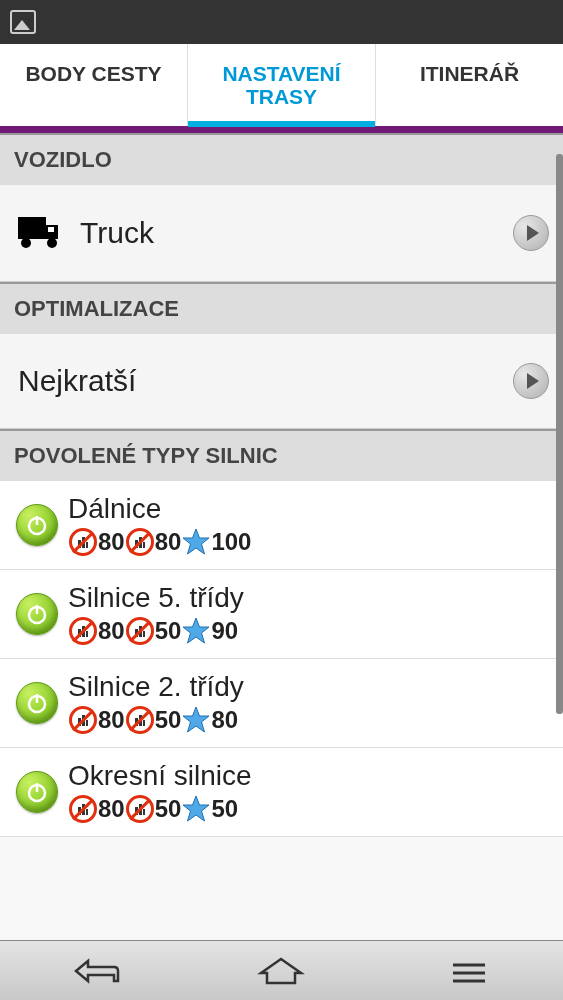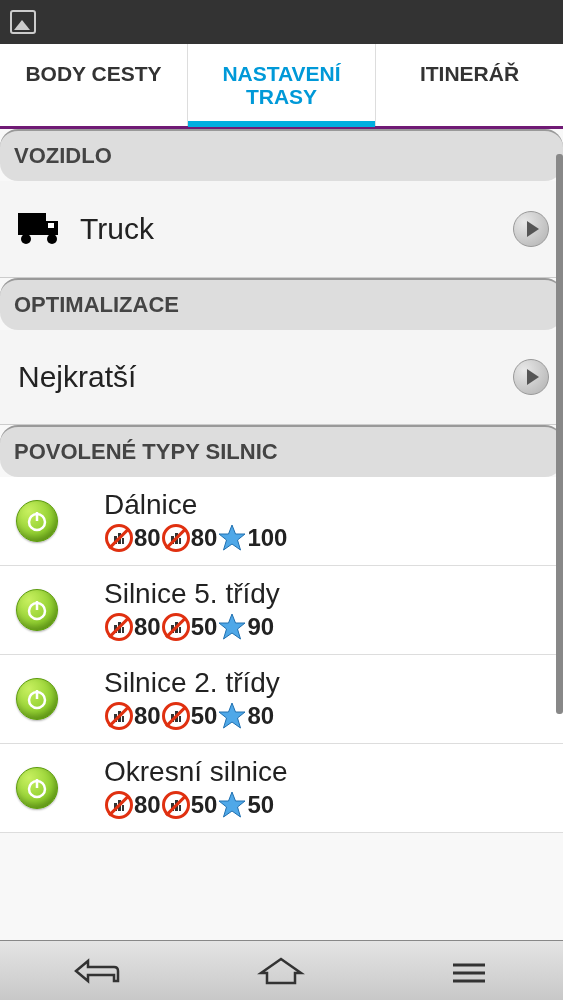--- a/index.html
+++ b/index.html
@@ -32,21 +32,21 @@
     position: absolute;
     bottom: 2px; left: 2px;
     width: 0; height: 0;
     border-left: 8px solid transparent;
     border-right: 8px solid transparent;
     border-bottom: 10px solid #ccc;
   }
   .tabs {
     display: flex;
     background: #fff;
-    border-bottom: 3px solid #701a75;
+    border-bottom: 7px solid #701a75;
   }
   .tab {
     flex: 1;
     text-align: center;
     padding: 18px 4px;
     font-size: 21px;
     font-weight: bold;
     color: #333;
     position: relative;
     border-left: 1px solid #ddd;
@@ -61,21 +61,20 @@
     background: #00aee0;
   }
   .tab-2line { line-height: 1.1; }
   .section-header {
     background: #ddd;
     border-top: 2px solid #999;
     padding: 12px 14px;
     font-size: 22px;
     font-weight: bold;
     color: #444;
-    border-radius: 18px;
   }
   .row {
     background: #f5f5f5;
     border-bottom: 1px solid #ccc;
     padding: 30px 18px;
     display: flex;
     align-items: center;
     position: relative;
   }
   .row .truck-icon {
@@ -120,21 +119,21 @@
     background: radial-gradient(circle at 30% 25%, #c8f060, #6ab80e);
     border: 1px solid #5a9a0a;
     box-shadow: inset -2px -4px 6px rgba(0,0,0,0.25), 0 1px 2px rgba(0,0,0,0.3);
     display: flex;
     align-items: center;
     justify-content: center;
     margin-right: 10px;
     flex-shrink: 0;
   }
   .power-btn svg { width: 24px; height: 24px; }
-  .road-info { flex: 1; margin-left: 36px; }
+  .road-info { flex: 1; }
   .road-name {
     font-size: 28px;
     color: #222;
     margin-bottom: 2px;
   }
   .road-stats {
     display: flex;
     align-items: center;
     gap: 0;
     font-size: 24px;

